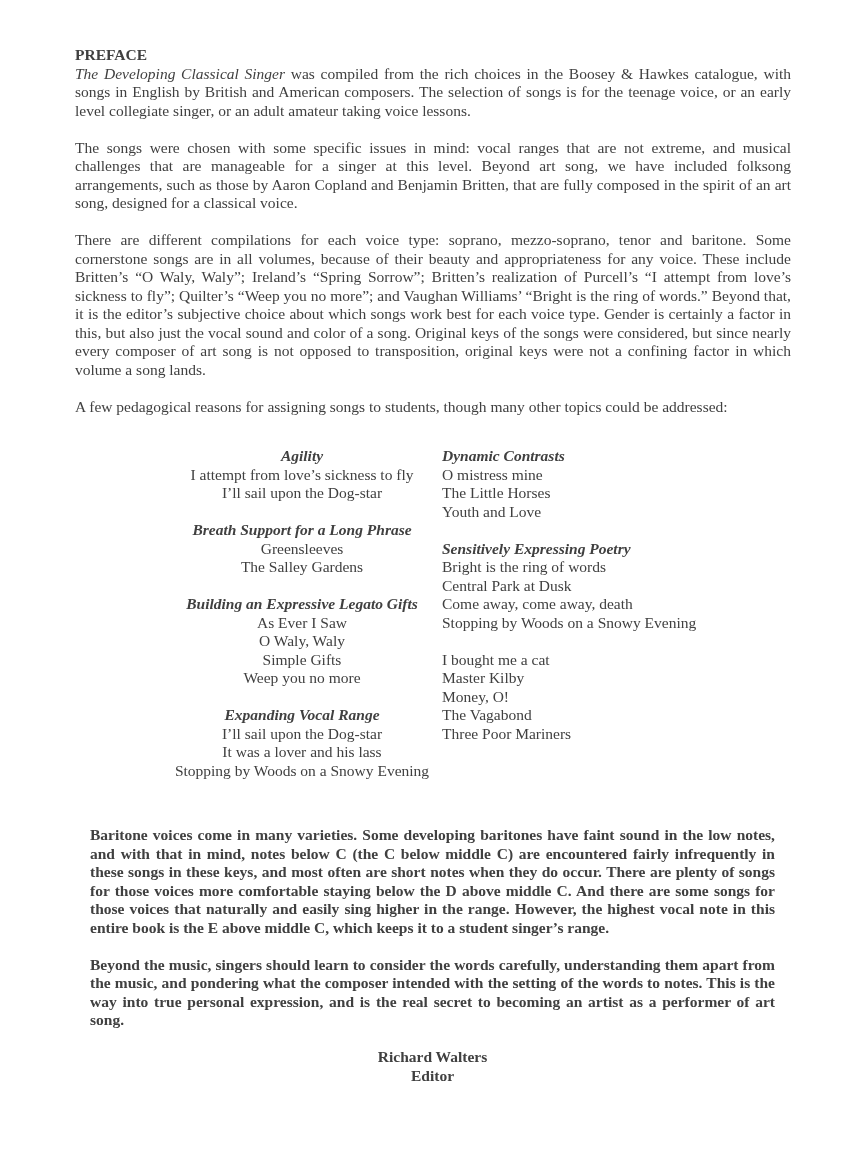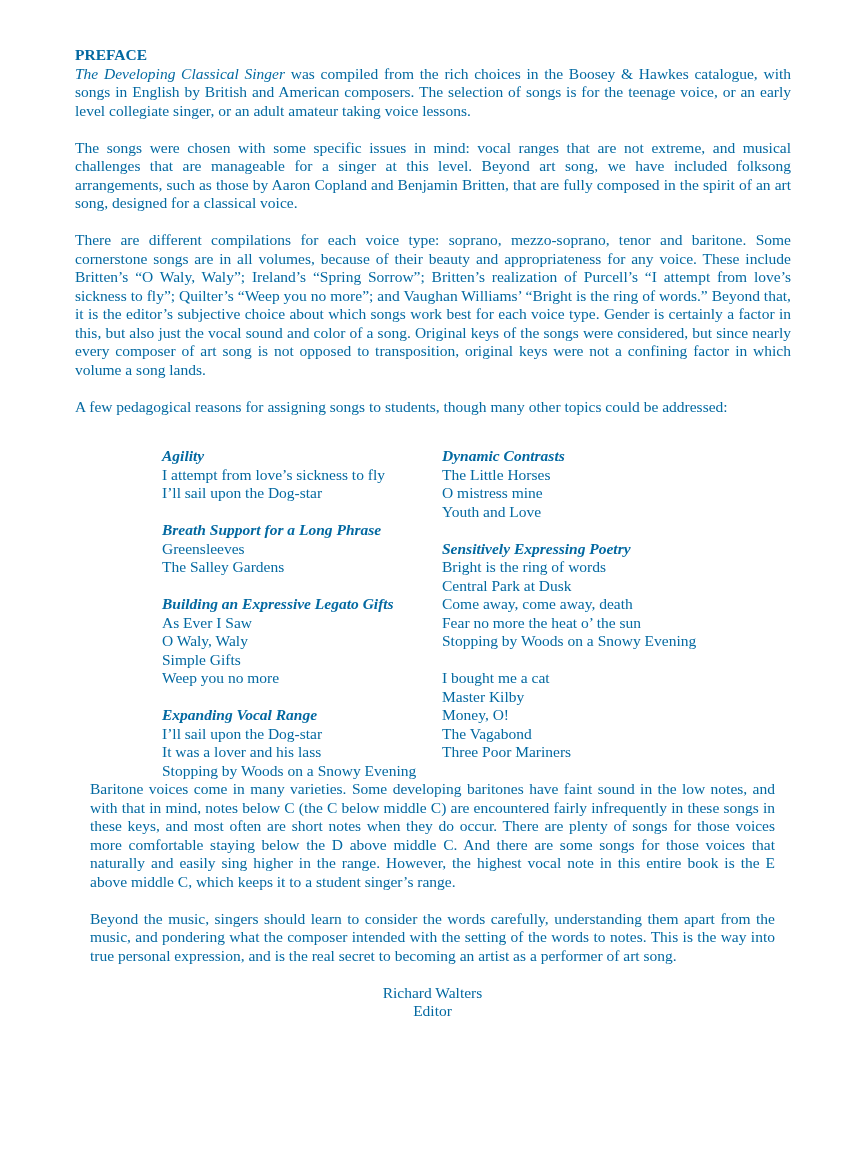--- a/index.html
+++ b/index.html
@@ -3,21 +3,21 @@
 <meta charset="utf-8">
 <style>
   html, body { margin: 0; padding: 0; background: #e8e8e8; }
   .page {
     position: relative;
     width: 864px;
     height: 1152px;
     margin: 0 auto;
     background: #ffffff;
     font-family: "Liberation Serif", "DejaVu Serif", serif;
-    color: #0369a1;
+    color: #404040;
     box-sizing: border-box;
     overflow: hidden;
   }
   .content {
     position: absolute;
     left: 75px;
     top: 46px;
     width: 716px;
     font-size: 15.5px;
     line-height: 18.5px;
@@ -34,35 +34,38 @@
 
   .song-list {
     margin-top: 31px;
     margin-bottom: 0;
     display: flex;
   }
   .song-col-left {
     margin-left: 87px;
     width: 280px;
     flex: 0 0 auto;
+    text-align: center;
   }
   .song-col-right {
     width: 330px;
     flex: 0 0 auto;
   }
   .song-group + .song-group { margin-top: 18.5px; }
   .song-cat {
     font-weight: bold;
     font-style: italic;
   }
   .song-line { white-space: nowrap; }
 
   .closing-block {
+    margin-top: 46px;
     margin-left: 15px;
     width: 685px;
+    font-weight: bold;
   }
   .closing-block p.body-para { text-align: justify; }
   .signature {
     margin-top: 6px;
     text-align: center;
   }
   .signature div { line-height: 18.5px; }
 </style>
 </head>
 <body>
@@ -102,30 +105,29 @@
           <div class="song-group">
             <div class="song-cat">Expanding Vocal Range</div>
             <div class="song-line">I’ll sail upon the Dog-star</div>
             <div class="song-line">It was a lover and his lass</div>
             <div class="song-line">Stopping by Woods on a Snowy Evening</div>
           </div>
         </div>
       <div class="song-col-right">
           <div class="song-group">
             <div class="song-cat">Dynamic Contrasts</div>
+            <div class="song-line">O mistress mine</div>
             <div class="song-line">The Little Horses</div>
-            <div class="song-line">O mistress mine</div>
             <div class="song-line">Youth and Love</div>
           </div>
           <div class="song-group">
             <div class="song-cat">Sensitively Expressing Poetry</div>
             <div class="song-line">Bright is the ring of words</div>
             <div class="song-line">Central Park at Dusk</div>
             <div class="song-line">Come away, come away, death</div>
-            <div class="song-line">Fear no more the heat o’ the sun</div>
             <div class="song-line">Stopping by Woods on a Snowy Evening</div>
           </div>
           <div class="song-group">
             <div class="song-line">I bought me a cat</div>
             <div class="song-line">Master Kilby</div>
             <div class="song-line">Money, O!</div>
             <div class="song-line">The Vagabond</div>
             <div class="song-line">Three Poor Mariners</div>
           </div>
         </div>

